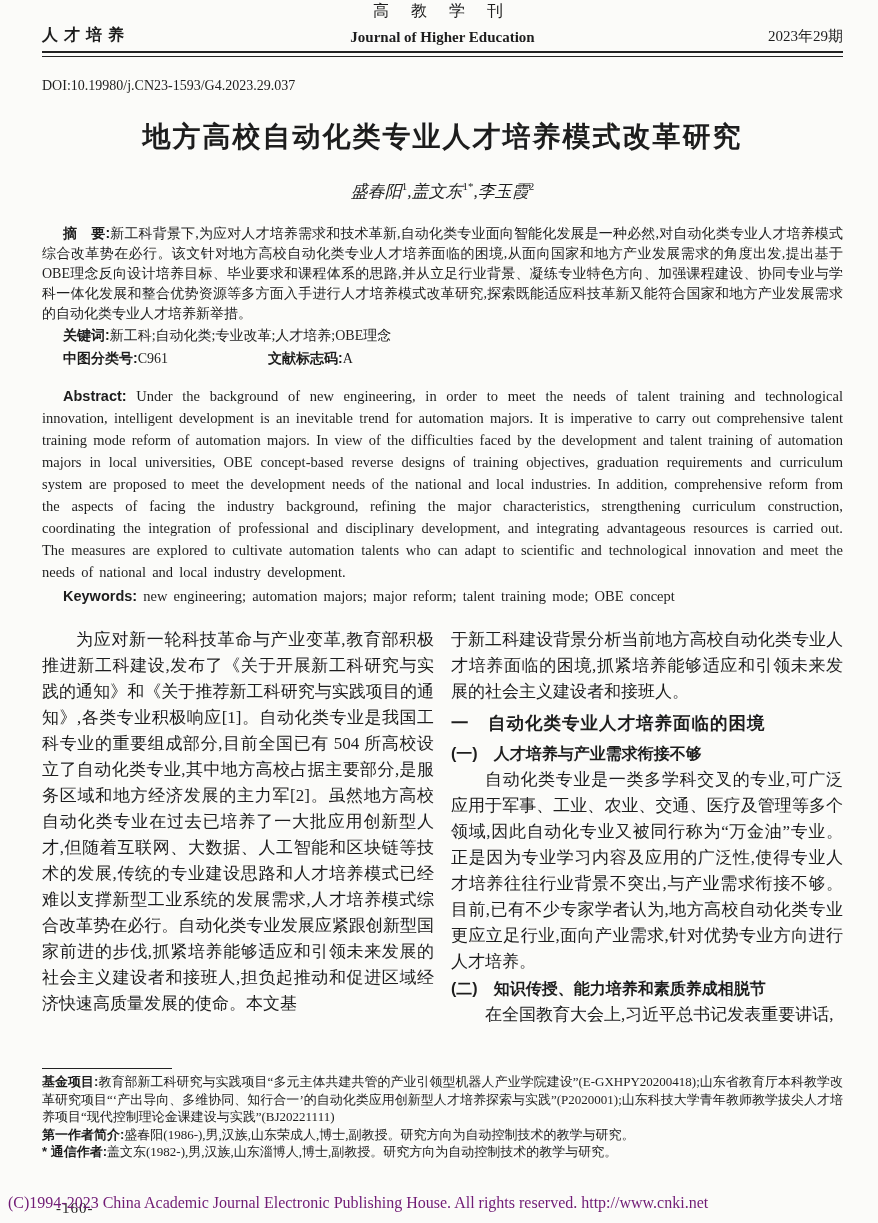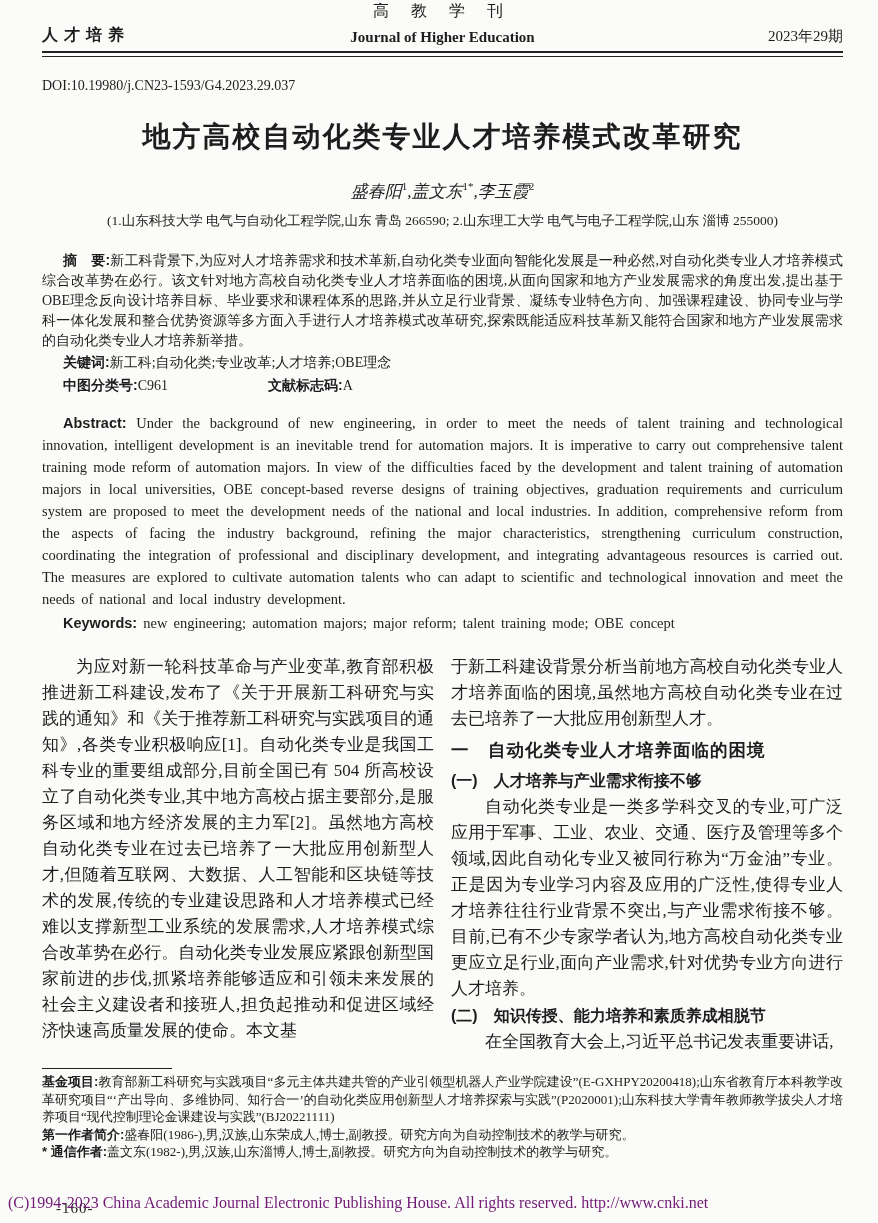--- a/index.html
+++ b/index.html
@@ -61,41 +61,40 @@
     </div>
     <div class="double-rule"></div>
   </div>
 
   <div class="doi">DOI:10.19980/j.CN23-1593/G4.2023.29.037</div>
 
   <div class="title">地方高校自动化类专业人才培养模式改革研究</div>
 
   <div class="authors"><span><span>盛春阳</span><sup>1</sup></span><span>,</span><span><span>盖文东</span><sup>1*</sup></span><span>,</span><span><span>李玉霞</span><sup>2</sup></span></div>
 
-  <div class="affiliation">(1.山东科技大学 电气与自动化工程学院,山东 青岛 266590; 2.山东理工大学 电气与电子工程学院,山东 淄博 255000)</div>
 
   <div class="abs-cn"><span class="lbl">摘　要:</span><span>新工科背景下,为应对人才培养需求和技术革新,自动化类专业面向智能化发展是一种必然,对自动化类专业人才培养模式综合改革势在必行。该文针对地方高校自动化类专业人才培养面临的困境,从面向国家和地方产业发展需求的角度出发,提出基于OBE理念反向设计培养目标、毕业要求和课程体系的思路,并从立足行业背景、凝练专业特色方向、加强课程建设、协同专业与学科一体化发展和整合优势资源等多方面入手进行人才培养模式改革研究,探索既能适应科技革新又能符合国家和地方产业发展需求的自动化类专业人才培养新举措。</span></div>
 
   <div class="kw-cn"><span class="lbl">关键词:</span><span>新工科;自动化类;专业改革;人才培养;OBE理念</span></div>
 
   <div class="meta">
     <span class="meta-pair1"><span class="lbl">中图分类号:</span><span>C961</span></span>
     <span class="meta-pair2"><span class="lbl">文献标志码:</span><span>A</span></span>
   </div>
 
   <div class="abs-en"><span class="lbl">Abstract:</span><span> Under the background of new engineering, in order to meet the needs of talent training and technological innovation, intelligent development is an inevitable trend for automation majors. It is imperative to carry out comprehensive talent training mode reform of automation majors. In view of the difficulties faced by the development and talent training of automation majors in local universities, OBE concept-based reverse designs of training objectives, graduation requirements and curriculum system are proposed to meet the development needs of the national and local industries. In addition, comprehensive reform from the aspects of facing the industry background, refining the major characteristics, strengthening curriculum construction, coordinating the integration of professional and disciplinary development, and integrating advantageous resources is carried out. The measures are explored to cultivate automation talents who can adapt to scientific and technological innovation and meet the needs of national and local industry development.</span></div>
 
   <div class="kw-en"><span class="lbl">Keywords:</span><span> new engineering; automation majors; major reform; talent training mode; OBE concept</span></div>
 
   <div class="columns">
     <div class="col">
       <p class="para-indent">为应对新一轮科技革命与产业变革,教育部积极推进新工科建设,发布了《关于开展新工科研究与实践的通知》和《关于推荐新工科研究与实践项目的通知》,各类专业积极响应[1]。自动化类专业是我国工科专业的重要组成部分,目前全国已有 504 所高校设立了自动化类专业,其中地方高校占据主要部分,是服务区域和地方经济发展的主力军[2]。虽然地方高校自动化类专业在过去已培养了一大批应用创新型人才,但随着互联网、大数据、人工智能和区块链等技术的发展,传统的专业建设思路和人才培养模式已经难以支撑新型工业系统的发展需求,人才培养模式综合改革势在必行。自动化类专业发展应紧跟创新型国家前进的步伐,抓紧培养能够适应和引领未来发展的社会主义建设者和接班人,担负起推动和促进区域经济快速高质量发展的使命。本文基</p>
     </div>
     <div class="col">
-      <p class="para">于新工科建设背景分析当前地方高校自动化类专业人才培养面临的困境,虽然地方高校自动化类专业在过去已培养了一大批应用创新型人才。</p>
+      <p class="para">于新工科建设背景分析当前地方高校自动化类专业人才培养面临的困境,抓紧培养能够适应和引领未来发展的社会主义建设者和接班人。</p>
       <p class="h-sec">一　自动化类专业人才培养面临的困境</p>
       <p class="h-sub">(一)　人才培养与产业需求衔接不够</p>
       <p class="para-indent">自动化类专业是一类多学科交叉的专业,可广泛应用于军事、工业、农业、交通、医疗及管理等多个领域,因此自动化专业又被同行称为“万金油”专业。正是因为专业学习内容及应用的广泛性,使得专业人才培养往往行业背景不突出,与产业需求衔接不够。目前,已有不少专家学者认为,地方高校自动化类专业更应立足行业,面向产业需求,针对优势专业方向进行人才培养。</p>
       <p class="h-sub">(二)　知识传授、能力培养和素质养成相脱节</p>
       <p class="para-indent">在全国教育大会上,习近平总书记发表重要讲话,</p>
     </div>
   </div>
 
   <div class="footnote">
     <div class="fn-rule"></div>

